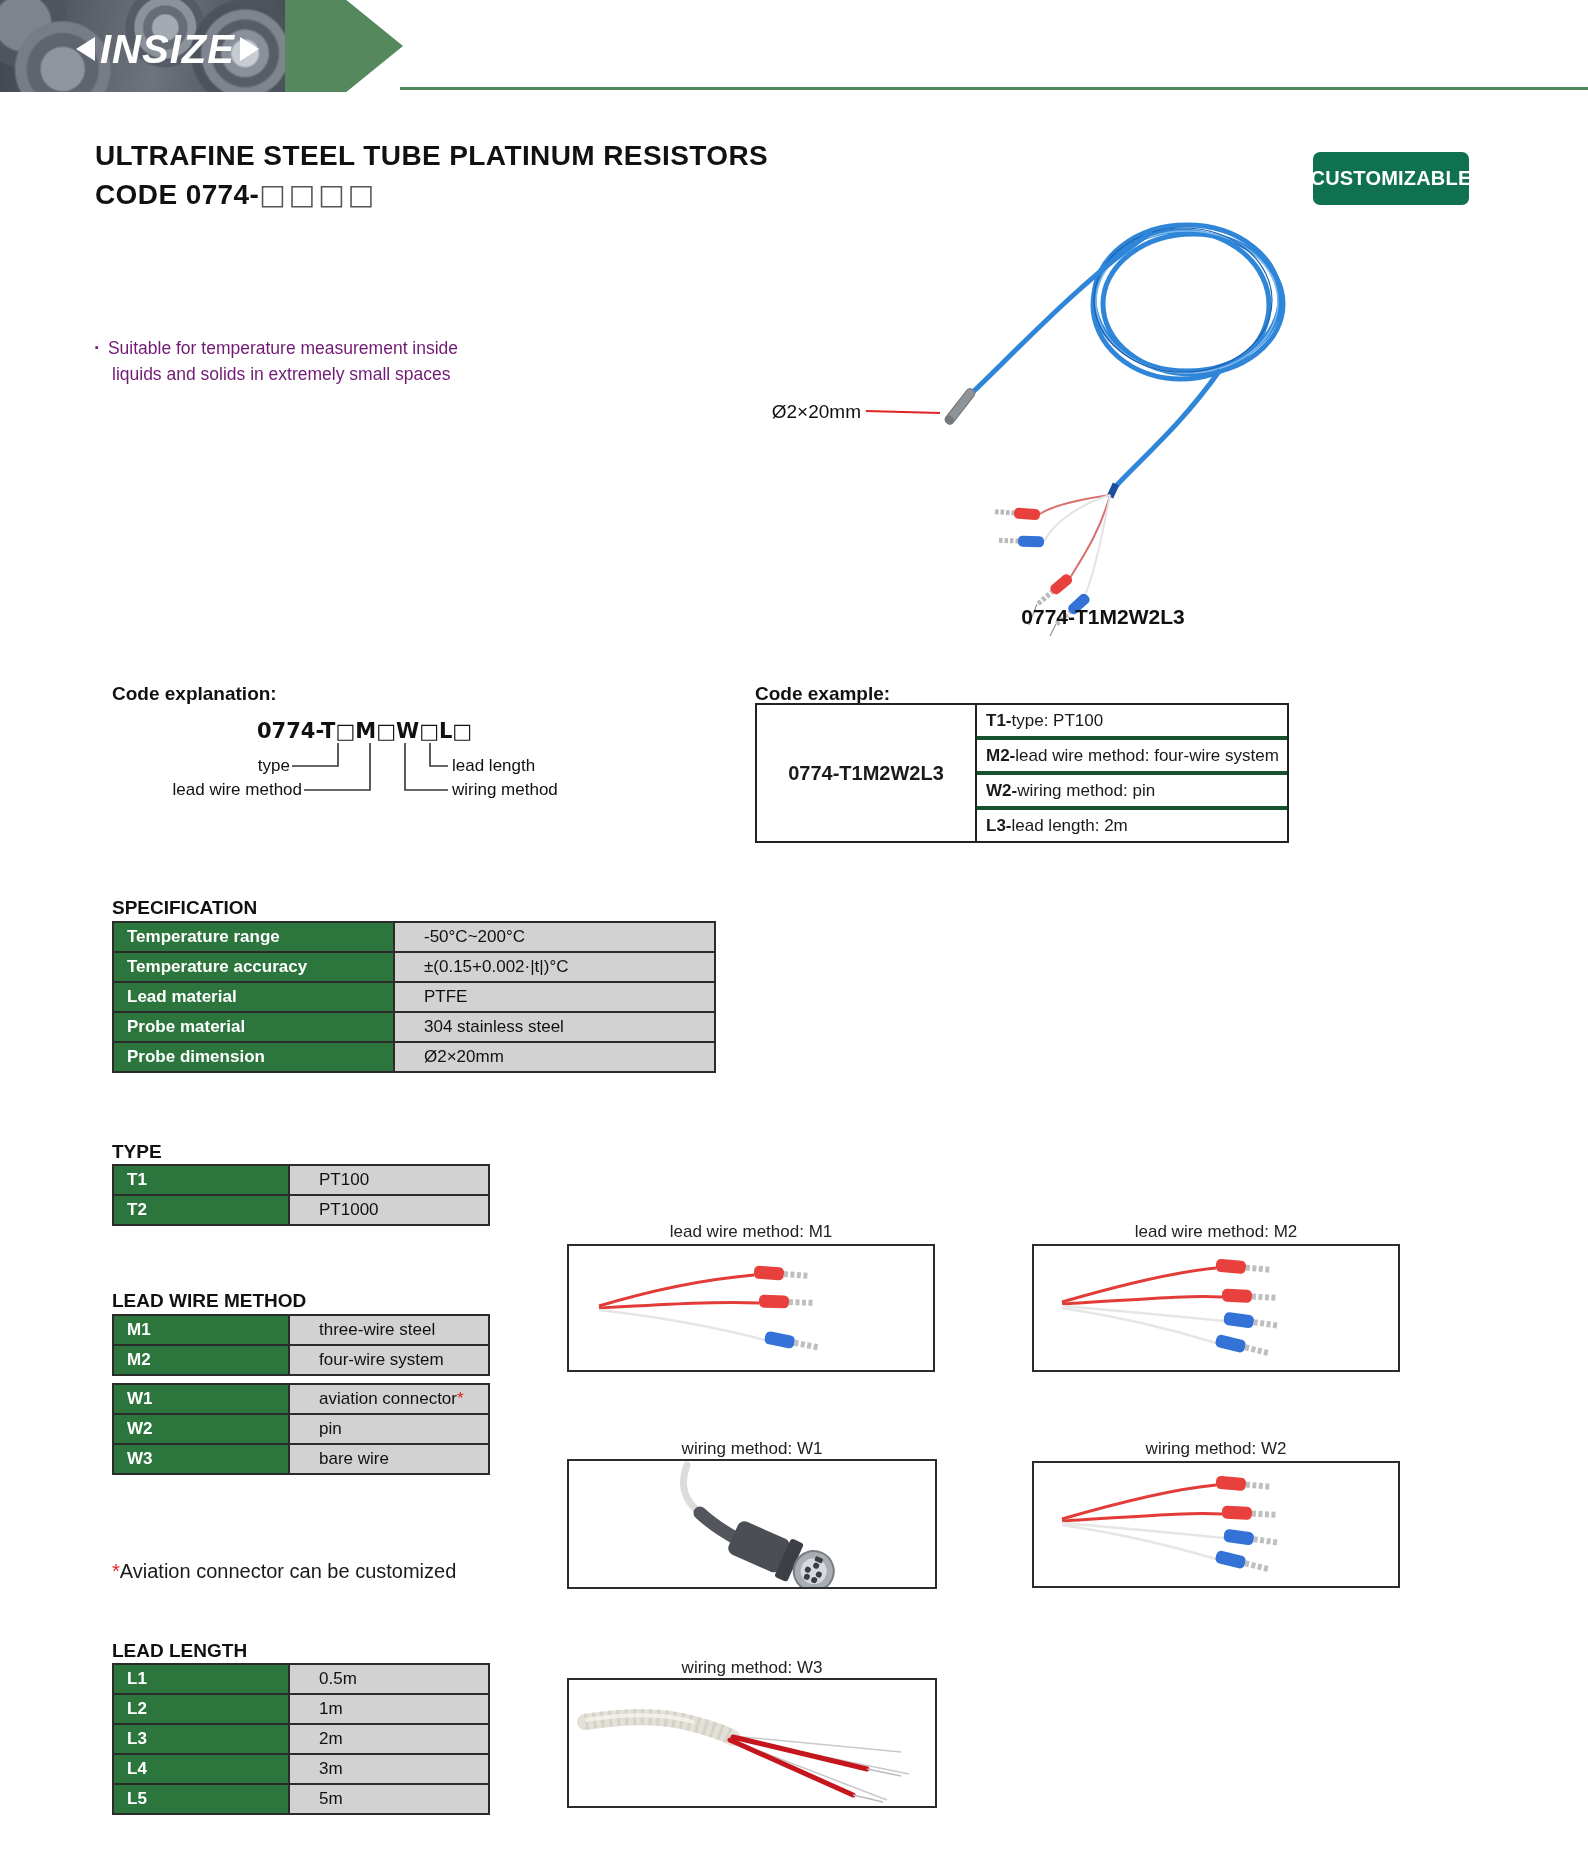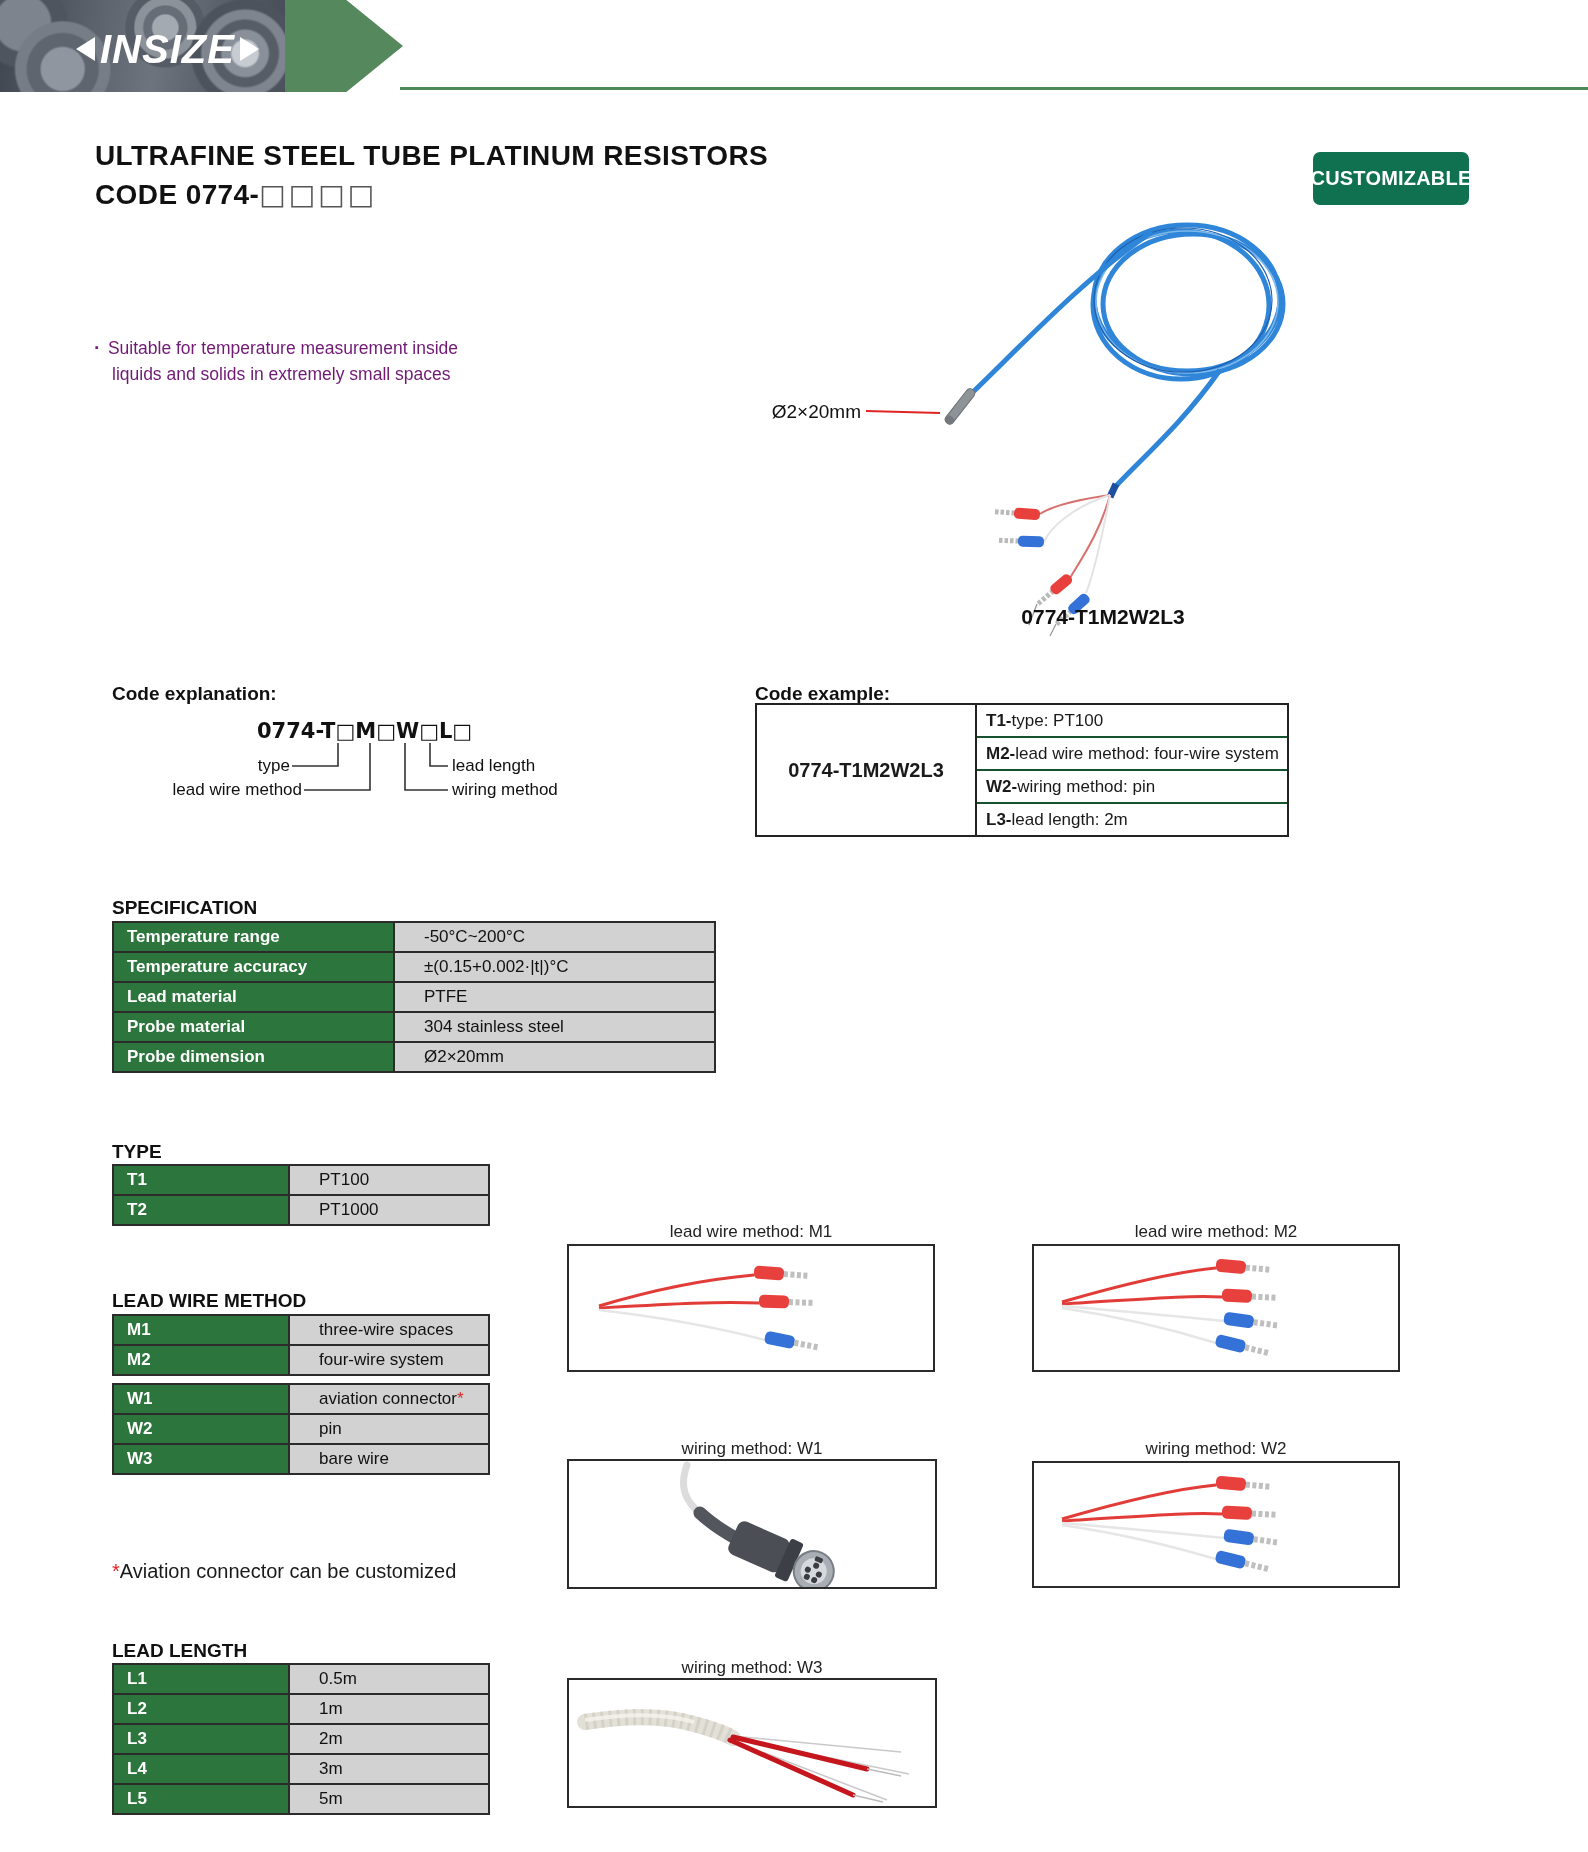--- a/index.html
+++ b/index.html
@@ -43,21 +43,21 @@
   .gvalue{background:#d2d2d2;color:#111;padding-left:29px;box-sizing:border-box;}
   .lab-spec{width:279px;} .val-spec{width:319px;}
   .lab-sm{width:174px;}  .val-sm{width:198px;}
   .red{color:#e02424;}
 
   
   .ex-table{left:755px;top:703px;width:530px;border:2px solid #222;display:flex;background:#fff;box-sizing:content-box;}
   .ex-left{width:218px;border-right:2px solid #222;display:flex;align-items:center;justify-content:center;
     font-size:20px;font-weight:bold;}
   .ex-right{flex:1;display:flex;flex-direction:column;}
-  .ex-row{height:31px;line-height:31px;font-size:17px;padding-left:9px;border-bottom:2px solid #14532d;white-space:nowrap;}
+  .ex-row{height:31px;line-height:31px;font-size:17px;padding-left:9px;border-bottom:4px solid #14532d;white-space:nowrap;}
   .ex-row:last-child{border-bottom:none;}
   .ex-row b{font-weight:bold;}
 
   
   .expl-code{font-family:"DejaVu Sans",sans-serif;font-size:21px;font-weight:bold;color:#111;white-space:nowrap;}
   .expl-label{font-size:17px;color:#111;white-space:nowrap;}
   .t-right{text-align:right;}
 
   
   .panel{background:#fff;border:2px solid #2b2b2b;}
@@ -198,21 +198,21 @@
   <div class="grow">
     <div class="gcell glabel lab-sm">T2</div>
     <div class="gcell gvalue val-sm">PT1000</div>
   </div>
 </div>
 
 <div class="abs h" style="left:112px;top:1290px;">LEAD WIRE METHOD</div>
 <div class="abs gtable" style="left:112px;top:1314px;">
   <div class="grow">
     <div class="gcell glabel lab-sm">M1</div>
-    <div class="gcell gvalue val-sm">three-wire spaces</div>
+    <div class="gcell gvalue val-sm">three-wire steel</div>
   </div>
   <div class="grow">
     <div class="gcell glabel lab-sm">M2</div>
     <div class="gcell gvalue val-sm">four-wire system</div>
   </div>
 </div>
 
 <div class="abs h" style="left:112px;top:1442px;">WIRING METHOD</div>
 <div class="abs gtable" style="left:112px;top:1383px;">
   <div class="grow">

